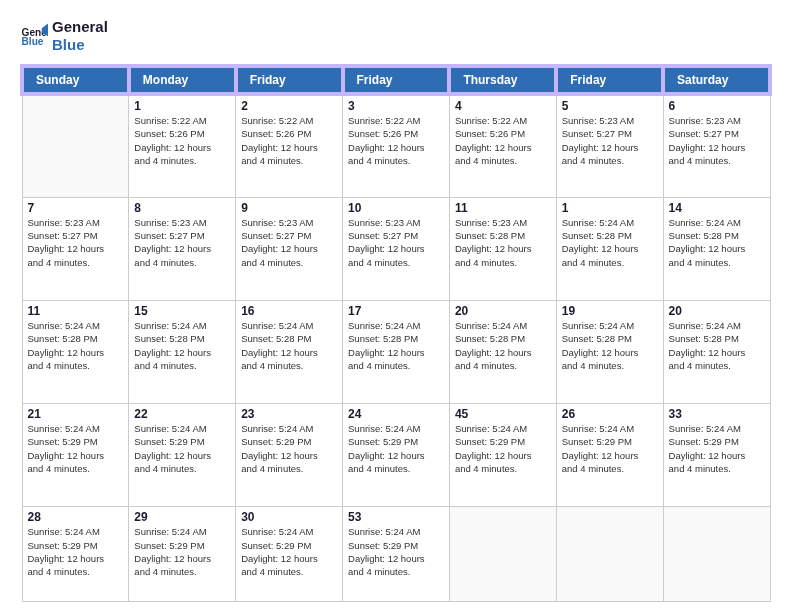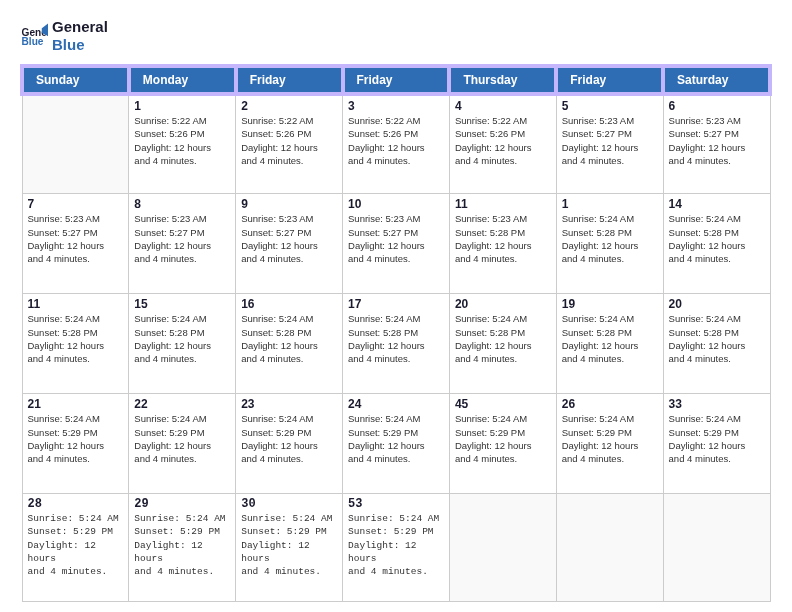--- a/index.html
+++ b/index.html
@@ -85,21 +85,20 @@
     .day-info {
       color: #333;
       font-size: 9.5px;
       line-height: 1.4;
     }
     .empty-cell {
       background: #f9f9f9;
     }
     .last-row td {
       height: 72px;
-      font-family: Liberation Mono, monospace;
     }
   </style>
 </head>
 <body>
 
 <div class="page">
   <div class="header">
     <div class="logo">
       <svg class="logo-icon" viewBox="0 0 36 36">
         <text x="2" y="18" font-size="13" font-weight="bold" fill="#1a1a2e">General</text>

